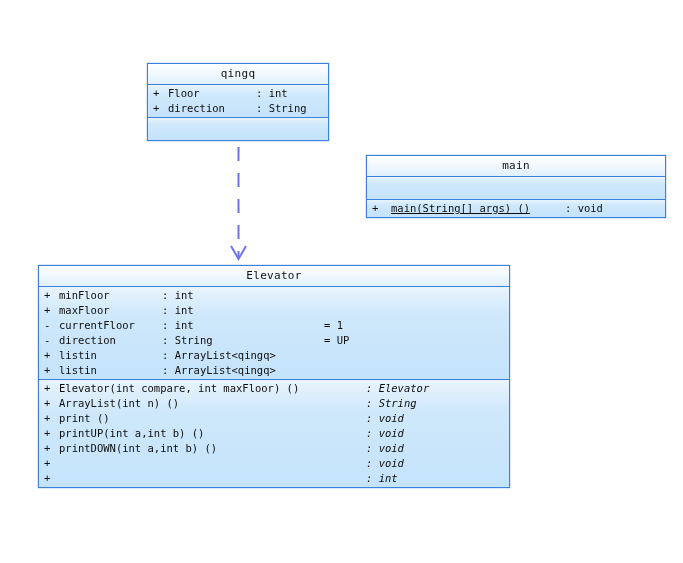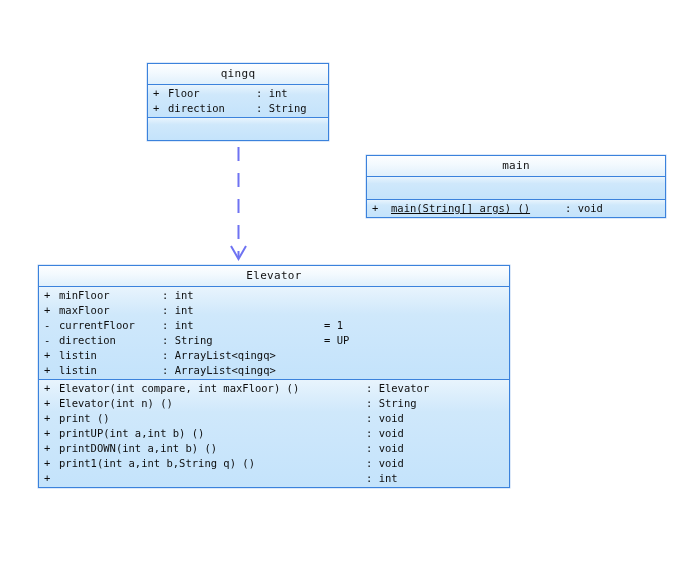--- a/index.html
+++ b/index.html
@@ -92,21 +92,21 @@
   #class-main .uml-compartment.empty-compartment { height: 22px; }
   #class-main .nm { left: 24px; text-decoration: underline; }
   #class-main .ty { left: 198px; }
 
   
   #class-elevator { left: 38px; top: 265px; width: 472px; }
   #class-elevator .attr .nm { left: 20px; }
   #class-elevator .attr .ty { left: 123px; }
   #class-elevator .attr .dv { left: 285px; }
   #class-elevator .meth .nm { left: 20px; }
-  #class-elevator .meth .ty { left: 327px; }
+  #class-elevator .meth .ty { left: 327px; font-style: italic; }
 
   
   #dep-connector {
     position: absolute;
     left: 0; top: 0;
     width: 683px; height: 563px;
     pointer-events: none;
     overflow: visible;
   }
 </style>
@@ -196,41 +196,40 @@
     </div>
 
     <div class="uml-compartment meth">
       <div class="uml-row">
         <span class="vis">+</span>
         <span class="nm">Elevator(int compare, int maxFloor) ()</span>
         <span class="ty">: Elevator</span>
       </div>
       <div class="uml-row">
         <span class="vis">+</span>
-        <span class="nm">Elevator(int n) ()</span>
+        <span class="nm">ArrayList(int n) ()</span>
         <span class="ty">: String</span>
       </div>
       <div class="uml-row">
         <span class="vis">+</span>
         <span class="nm">print ()</span>
         <span class="ty">: void</span>
       </div>
       <div class="uml-row">
         <span class="vis">+</span>
         <span class="nm">printUP(int a,int b) ()</span>
         <span class="ty">: void</span>
       </div>
       <div class="uml-row">
         <span class="vis">+</span>
         <span class="nm">printDOWN(int a,int b) ()</span>
         <span class="ty">: void</span>
       </div>
       <div class="uml-row">
         <span class="vis">+</span>
-        <span class="nm">print1(int a,int b,String q) ()</span>
         <span class="ty">: void</span>
       </div>
       <div class="uml-row">
         <span class="vis">+</span>
         <span class="ty">: int</span>
       </div>
     </div>
   </div>
 
 </div>

